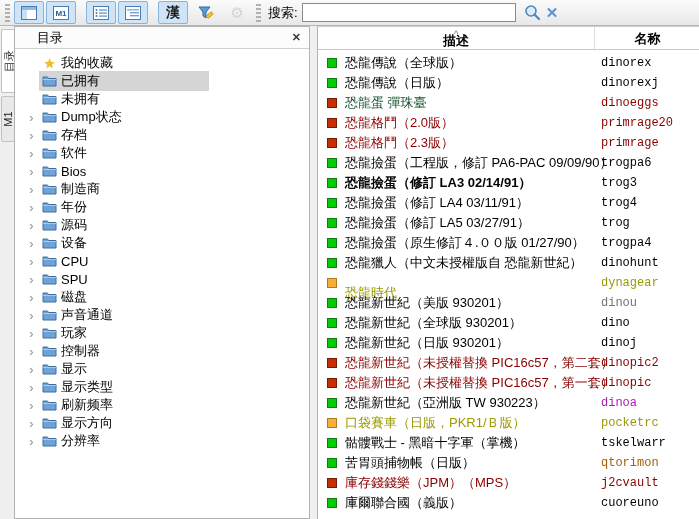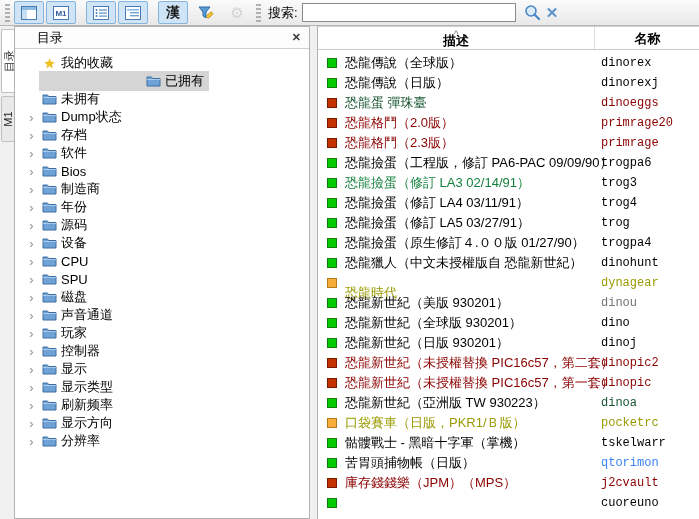--- a/index.html
+++ b/index.html
@@ -36,21 +36,21 @@
   .sidebar{position:absolute;top:26px;left:14px;width:296px;bottom:0;
     background:#fff;border:1px solid #b2b2b2;box-sizing:border-box;}
   .sidebar-header{height:21px;border-bottom:1px solid #cfcfcf;background:#fcfcfc;
     display:flex;align-items:center;padding:0 8px 0 22px;}
   .sidebar-title{font-size:13px;}
   .panel-close{margin-left:auto;font-size:11px;font-weight:bold;color:#3c3c3c;cursor:default;}
   .tree{position:absolute;top:22px;left:0;right:0;bottom:0;overflow:hidden;padding-top:5px;}
   .tree-row{height:18px;display:flex;align-items:center;padding-left:9px;white-space:nowrap;}
   .chevron{width:15px;text-align:center;color:#8d8d8d;font-size:13px;flex:none;}
   .row-content{display:flex;align-items:center;padding:1px 2px;}
-  .row-content.selected{background:#d5d5d5;width:166px;justify-content:flex-end;}
+  .row-content.selected{background:#d5d5d5;width:166px;}
   .ticon{width:17px;flex:none;display:flex;justify-content:center;align-items:center;}
   .star{color:#f2c21a;font-size:13px;text-shadow:0 0 1px #c79a00;}
   .tlabel{padding:0 3px;font-size:13px;}
   
   .main{position:absolute;top:26px;left:317px;right:0;bottom:0;background:#fff;
     border-left:1px solid #b2b2b2;border-top:1px solid #cfcfcf;box-sizing:border-box;}
   .main-header{height:22px;border-bottom:1px solid #c9c9c9;position:relative;}
   .col-desc{position:absolute;left:0;top:5px;width:276px;text-align:center;font-weight:bold;}
   .sort-caret{position:absolute;left:50%;top:-3px;transform:translateX(-50%);
     font-size:9px;color:#6f6f6f;font-weight:normal;}
@@ -459,21 +459,21 @@
         <span class="ldesc" style="color: rgb(139, 0, 0);">恐龍格鬥（2.3版）</span>
         <span class="lname" style="color: rgb(139, 0, 0);">primrage</span>
       </div>
       <div class="lrow">
         <span class="square" style="background: rgb(0, 204, 0); border-color: rgb(15, 125, 15);"></span>
         <span class="ldesc" style="color: rgb(0, 0, 0);">恐龍撿蛋（工程版，修訂 PA6-PAC 09/09/90）</span>
         <span class="lname" style="color: rgb(0, 0, 0);">trogpa6</span>
       </div>
       <div class="lrow">
         <span class="square" style="background: rgb(0, 204, 0); border-color: rgb(15, 125, 15);"></span>
-        <span class="ldesc" style="color: #15803d;">恐龍撿蛋（修訂 LA3 02/14/91）</span>
+        <span class="ldesc" style="color: #000000; font-weight: bold;">恐龍撿蛋（修訂 LA3 02/14/91）</span>
         <span class="lname" style="color: rgb(0, 0, 0);">trog3</span>
       </div>
       <div class="lrow">
         <span class="square" style="background: rgb(0, 204, 0); border-color: rgb(15, 125, 15);"></span>
         <span class="ldesc" style="color: rgb(0, 0, 0);">恐龍撿蛋（修訂 LA4 03/11/91）</span>
         <span class="lname" style="color: rgb(0, 0, 0);">trog4</span>
       </div>
       <div class="lrow">
         <span class="square" style="background: rgb(0, 204, 0); border-color: rgb(15, 125, 15);"></span>
         <span class="ldesc" style="color: rgb(0, 0, 0);">恐龍撿蛋（修訂 LA5 03/27/91）</span>
@@ -515,40 +515,41 @@
         <span class="lname" style="color: rgb(139, 0, 0);">dinopic2</span>
       </div>
       <div class="lrow">
         <span class="square" style="background: rgb(196, 48, 0); border-color: rgb(116, 28, 0);"></span>
         <span class="ldesc" style="color: rgb(139, 0, 0);">恐龍新世紀（未授權替換 PIC16c57，第一套）</span>
         <span class="lname" style="color: rgb(139, 0, 0);">dinopic</span>
       </div>
       <div class="lrow">
         <span class="square" style="background: rgb(0, 204, 0); border-color: rgb(15, 125, 15);"></span>
         <span class="ldesc" style="color: rgb(0, 0, 0);">恐龍新世紀（亞洲版 TW 930223）</span>
-        <span class="lname" style="color: #14532d;">dinoa</span>
+        <span class="lname" style="color: #a21caf;">dinoa</span>
       </div>
       <div class="lrow">
         <span class="square" style="background: rgb(246, 173, 58); border-color: rgb(181, 121, 26);"></span>
         <span class="ldesc" style="color: rgb(154, 154, 0);">口袋賽車（日版，PKR1/Ｂ版）</span>
         <span class="lname" style="color: rgb(154, 154, 0);">pocketrc</span>
       </div>
       <div class="lrow">
         <span class="square" style="background: rgb(0, 204, 0); border-color: rgb(15, 125, 15);"></span>
         <span class="ldesc" style="color: rgb(0, 0, 0);">骷髏戰士 - 黑暗十字軍（掌機）</span>
         <span class="lname" style="color: rgb(0, 0, 0);">tskelwarr</span>
       </div>
       <div class="lrow">
         <span class="square" style="background: rgb(0, 204, 0); border-color: rgb(15, 125, 15);"></span>
         <span class="ldesc" style="color: rgb(0, 0, 0);">苦胃頭捕物帳（日版）</span>
-        <span class="lname" style="color: #3b82f6; font-family: Liberation Mono, monospace;">qtorimon</span>
+        <span class="lname" style="color: #a16207; font-family: Liberation Mono, monospace;">qtorimon</span>
       </div>
       <div class="lrow">
         <span class="square" style="background: rgb(196, 48, 0); border-color: rgb(116, 28, 0);"></span>
         <span class="ldesc" style="color: rgb(139, 0, 0);">庫存錢錢樂（JPM）（MPS）</span>
         <span class="lname" style="color: rgb(139, 0, 0);">j2cvault</span>
       </div>
       <div class="lrow">
         <span class="square" style="background: rgb(0, 204, 0); border-color: rgb(15, 125, 15);"></span>
+        <span class="ldesc" style="color: rgb(0, 0, 0);">庫爾聯合國（義版）</span>
         <span class="lname" style="color: rgb(0, 0, 0);">cuoreuno</span>
       </div>
     </div>
 </div>
 
 </body></html>

